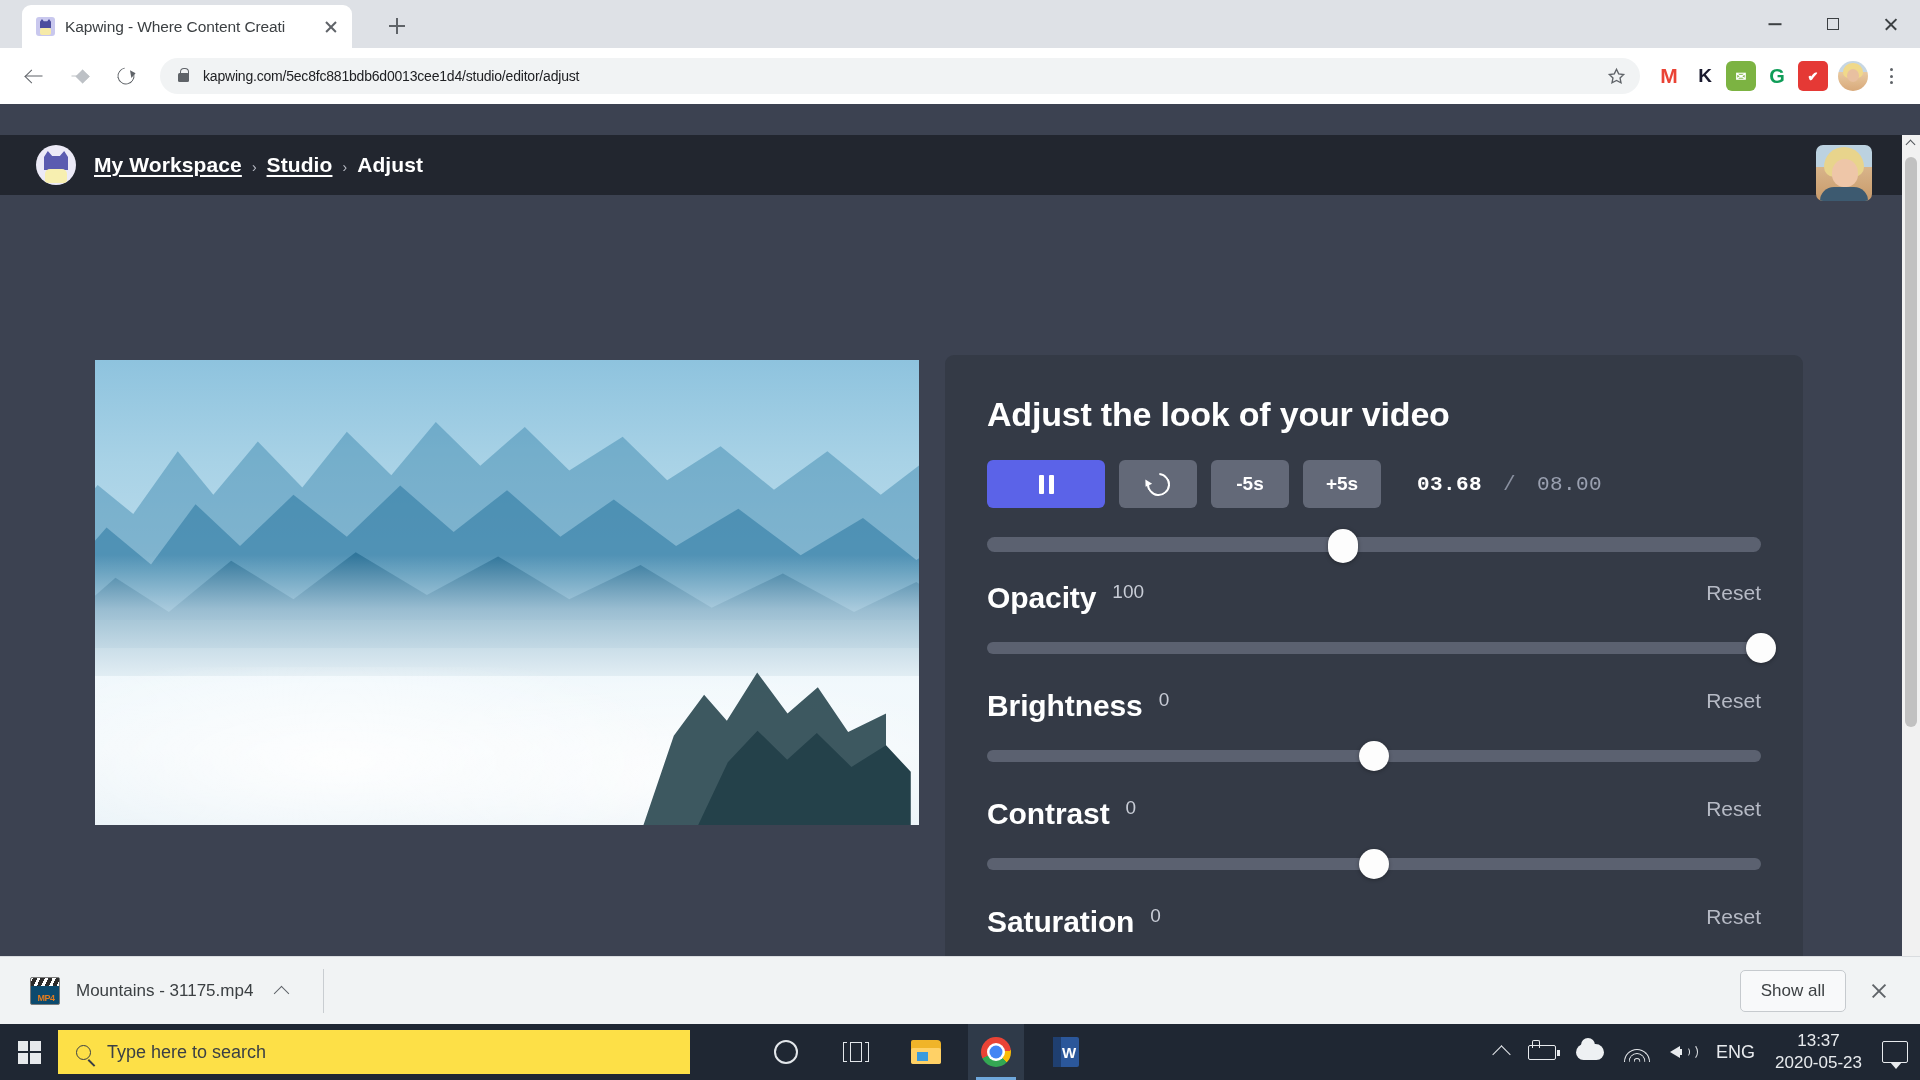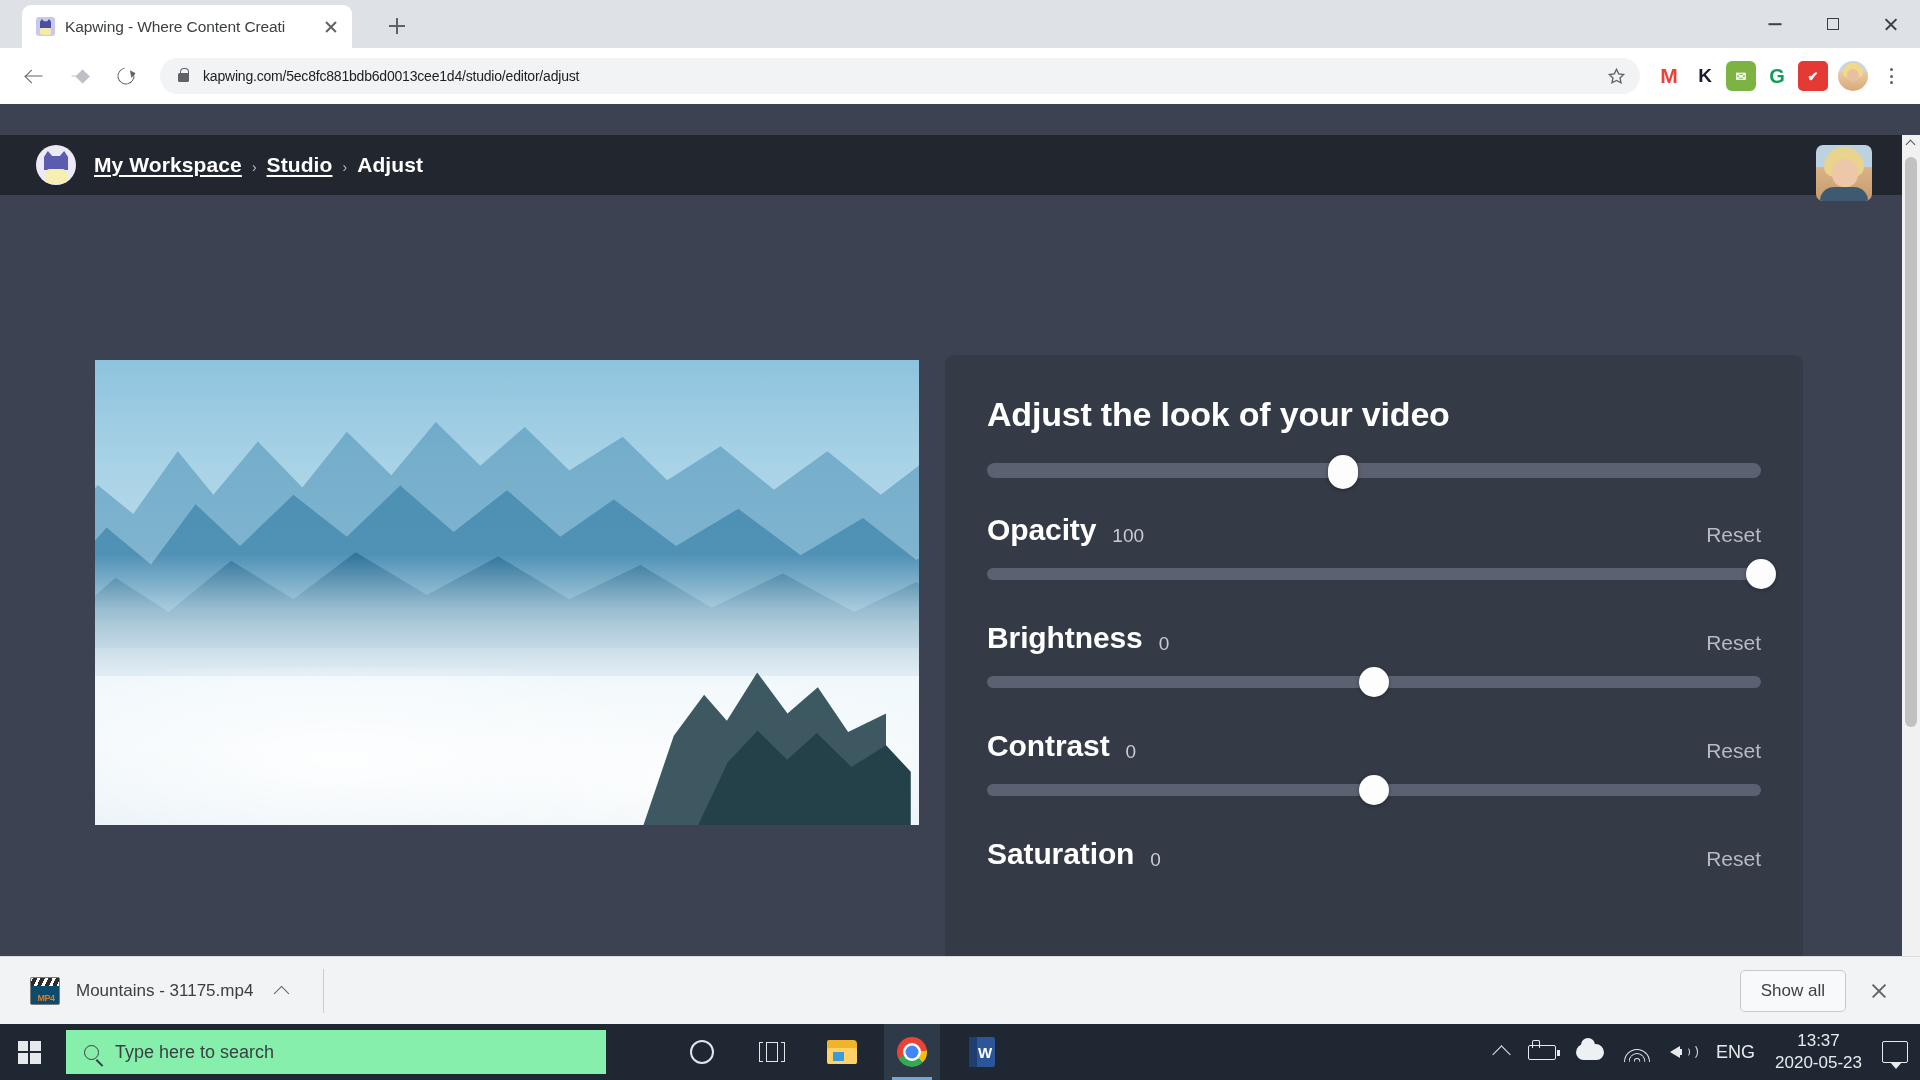--- a/index.html
+++ b/index.html
@@ -305,21 +305,21 @@
     background: #5b6170; border-radius: 8px;
   }
   .scrub-thumb {
     position: absolute; top: -2px; width: 30px; height: 34px;
     background: #fdfdfd; border-radius: 15px; transform: translateX(-50%);
     box-shadow: 0 1px 4px rgba(0,0,0,0.35);
   }
 
   .adj-group { margin-top: 26px; }
   .adj-head {
-    display: flex; align-items: flex-end; height: 40px;
+    display: flex; align-items: flex-start; height: 40px;
   }
   .adj-label {
     font-size: 30px; font-weight: 700; color: #ffffff; letter-spacing: -0.1px;
   }
   .adj-value {
     margin-left: 16px; font-size: 19px; color: #c8ccd6;
   }
   .adj-reset {
     margin-left: auto; font-size: 21px; color: #b6bac5;
   }
@@ -418,21 +418,21 @@
   }
   .start {
     width: 58px; height: 56px; display: flex; align-items: center; justify-content: center;
   }
   .winlogo {
     width: 23px; height: 23px; display: grid; gap: 2.4px;
     grid-template: 1fr 1fr / 1fr 1fr;
   }
   .winlogo i { background: #e6e9ec; }
   .tb-search {
-    width: 540px; height: 44px; background: #86efac; margin-left: 8px;
+    width: 632px; height: 44px; background: #fde047; margin-left: 0;
     display: flex; align-items: center; gap: 16px; padding: 0 18px;
   }
   .mag {
     width: 15px; height: 15px; border: 1.9px solid #3a3f45; border-radius: 50%;
     position: relative; flex: 0 0 auto;
   }
   .mag::after {
     content: ""; position: absolute; right: -6px; bottom: -5px;
     width: 9px; height: 1.9px; background: #3a3f45; transform: rotate(45deg);
   }
@@ -643,20 +643,38 @@
         <div class="ridge r3"></div>
         <div class="fog"></div>
         <div class="fog2"></div>
         <div class="peak-fg"></div>
         <div class="peak-fg2"></div>
       </div>
 
       <div class="panel">
         <div class="panel-title">Adjust the look of your video</div>
 
+        <div class="controls-row">
+          <div class="ctl ctl-pause">
+            <span class="pause-glyph">
+                <i></i>
+                <i></i>
+              </span>
+          </div>
+          <div class="ctl ctl-restart">
+            <span class="restart-glyph"></span>
+          </div>
+          <div class="ctl ctl-skip">-5s</div>
+          <div class="ctl ctl-skip">+5s</div>
+          <div class="timecode">
+            <span class="tc-cur">03.68</span>
+            <span class="tc-sep">/</span>
+            <span class="tc-tot">08.00</span>
+          </div>
+        </div>
 
         <div class="scrub-wrap">
           <div class="scrub-track"></div>
           <div class="scrub-thumb" id="seek-thumb" style="left: 46%;"></div>
         </div>
 
         <div id="adjust-list">
             <div class="adj-group">
               <div class="adj-head">
                 <span class="adj-label">Opacity</span>

